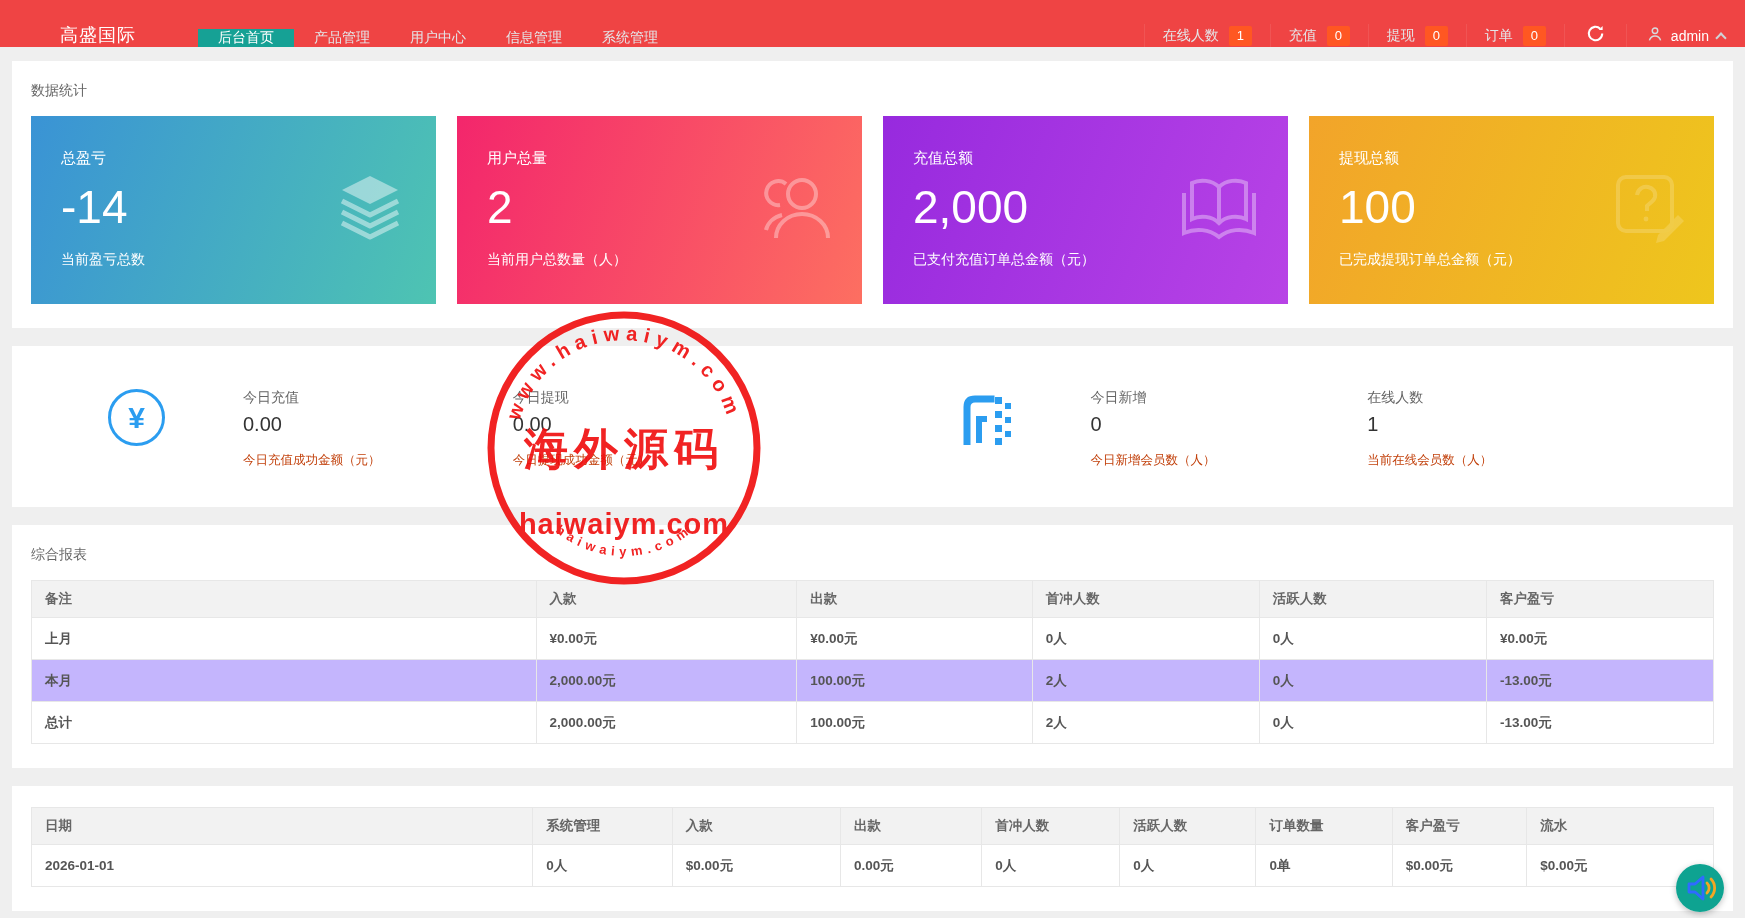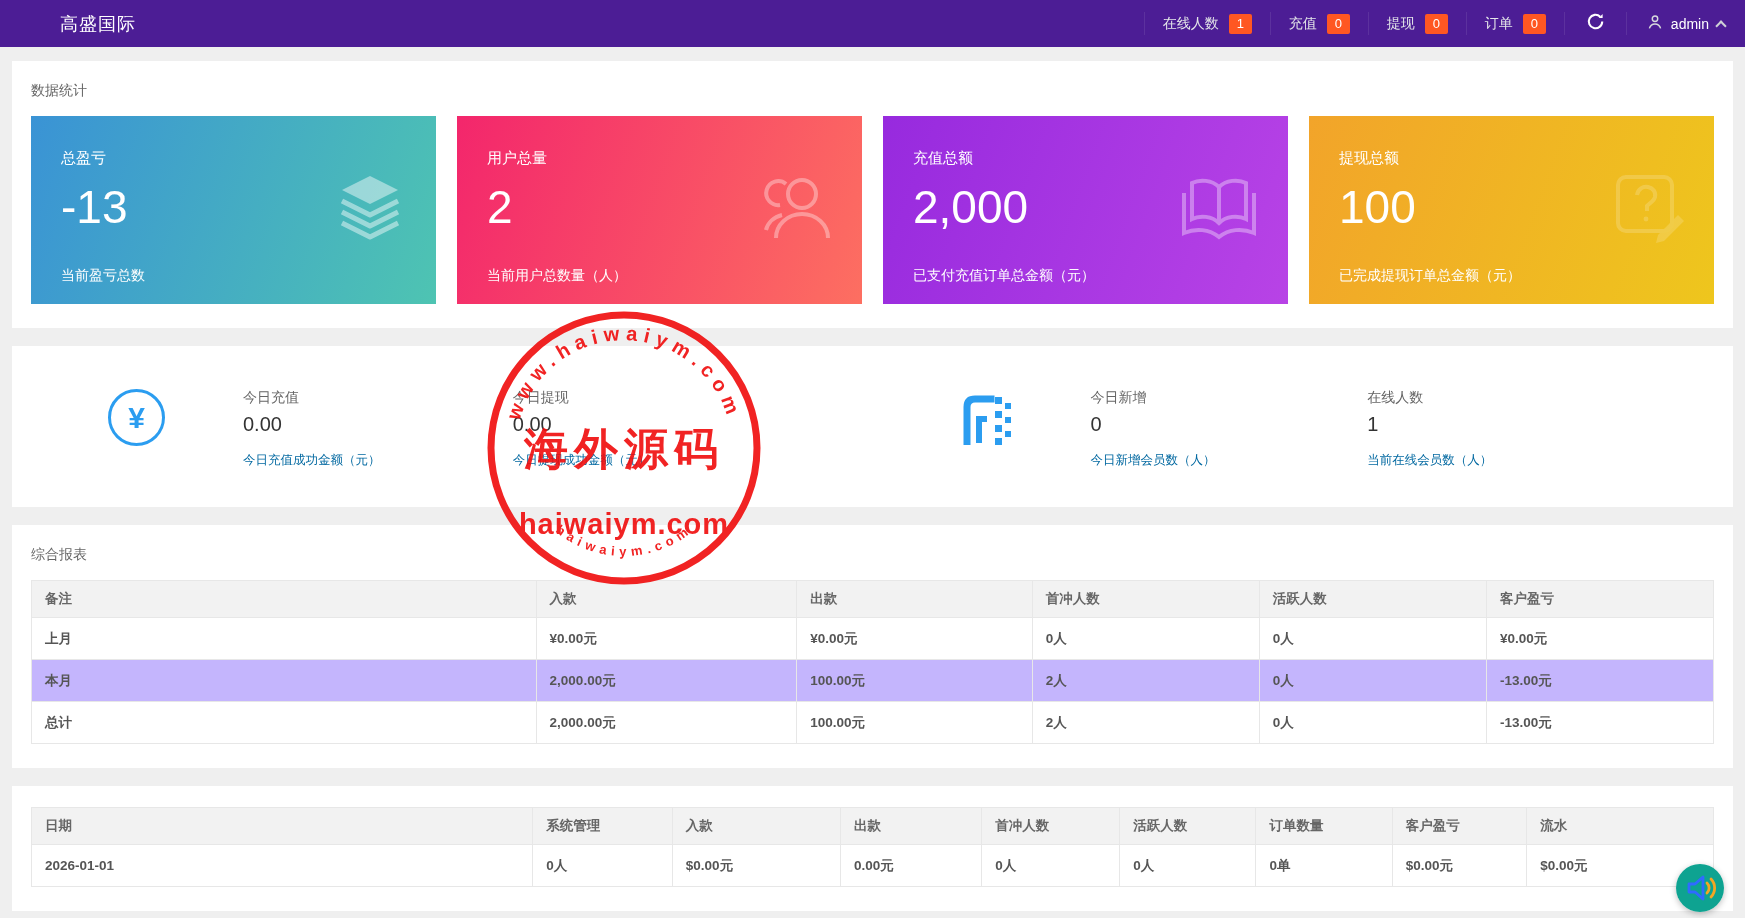--- a/index.html
+++ b/index.html
@@ -1,19 +1,19 @@
 <!DOCTYPE html>
 <html><head>
 <meta charset="utf-8">
 <style>
 *{box-sizing:border-box;margin:0;padding:0}
 html,body{width:1745px;height:918px;overflow:hidden}
 body{background:#efefef;font-family:"Liberation Sans","DejaVu Sans",sans-serif;position:relative}
 
-.navbar{height:47px;background:#4c1d95;display:flex;align-items:center;color:#fff}
+.navbar{height:47px;background:#ef4444;display:flex;align-items:flex-end;color:#fff}
 .brand{display:flex;align-items:center;padding:0 62px 0 60px;font-size:18px;letter-spacing:1px}
 .nav-menu{display:flex;align-items:stretch}
 .nav-item{display:flex;align-items:center;padding:0 20px;font-size:14px;color:#e4e6e9;cursor:pointer}
 .nav-item.active{background:#16a195;color:#fff}
 .nav-right{margin-left:auto;display:flex;align-items:stretch}
 .status-item{display:flex;align-items:center;gap:10px;padding:0 18px;border-left:1px solid rgba(255,255,255,.09);font-size:14px;color:#e4e6e9;cursor:pointer}
 .badge{background:#ff5722;color:#fff;font-size:13px;min-width:23px;height:20px;line-height:20px;text-align:center;border-radius:2px;padding:0 5px}
 .icon-cell{display:flex;align-items:center;padding:0 21px;border-left:1px solid rgba(255,255,255,.09);cursor:pointer}
 .user-cell{display:flex;align-items:center;gap:8px;padding:0 20px;border-left:1px solid rgba(255,255,255,.09);font-size:14px;cursor:pointer}
 .chev-up{width:8px;height:8px;border-left:2px solid #cfd2d6;border-top:2px solid #cfd2d6;transform:rotate(45deg);margin-top:4px}
@@ -23,51 +23,68 @@
 .panel-title{font-size:14px;color:#666;margin-bottom:16px}
 
 .cards{display:grid;grid-template-columns:repeat(4,1fr);gap:21px}
 .card{height:188px;color:#fff;position:relative;padding:33px 30px;overflow:hidden}
 .card-0{background:linear-gradient(110deg,#3a93d5,#4ec4b2)}
 .card-1{background:linear-gradient(110deg,#f3266c,#fd6f61)}
 .card-2{background:linear-gradient(110deg,#972ade,#b843e6)}
 .card-3{background:linear-gradient(110deg,#f2a42a,#eec61d)}
 .card-label{font-size:15px}
 .card-value{font-size:46px;font-weight:400;margin-top:16px;line-height:1}
-.card-caption{font-size:14px;margin-top:37px}
+.card-caption{font-size:14px;margin-top:21px}
 .card-icon{position:absolute;right:26px;top:50%;transform:translateY(-50%)}
 
 .rt-cols{display:grid;grid-template-columns:repeat(4,1fr);margin-top:22px}
 .rt-col{display:flex;align-items:flex-start}
 .rt-col-0{padding-left:77px}
 .rt-col-1{padding-left:61px}
 .rt-col-2{padding-left:84px}
 .rt-col-3{padding-left:74px}
 .rt-icon{margin-right:78px;flex:none}
 .yuan-circle{width:57px;height:57px;border:3px solid #2b9df0;border-radius:50%;color:#2b9df0;font-size:30px;font-weight:bold;display:flex;align-items:center;justify-content:center}
 .rt-label{font-size:14px;color:#666;margin-bottom:6px}
 .rt-value{font-size:20px;color:#333;margin-bottom:16px}
-.rt-caption{font-size:12.5px;color:#0369a1}
+.rt-caption{font-size:12.5px;color:#c2410c}
 
 table{width:100%;border-collapse:collapse;table-layout:fixed}
 th,td{border:1px solid #e7e7e7;font-weight:bold;text-align:left;padding:0 13px;font-size:13.5px}
 th{background:#f2f2f2;color:#666;height:37px}
 td{color:#555;height:42px}
 tr.alt td{background:#c4b5fd}
 
 .stamp{position:absolute;left:484px;top:308px;width:280px;height:280px;z-index:60;opacity:.9;pointer-events:none}
 
 .fab{position:absolute;left:1676px;top:864px;width:48px;height:48px;border-radius:50%;z-index:70;cursor:pointer;box-shadow:0 2px 6px rgba(0,0,0,.25)}
 </style>
 </head>
 <body>
 
 <nav class="navbar">
   <div class="brand">高盛国际</div>
 
+  <div class="nav-menu">
+    <div class="nav-item active">
+        <span>后台首页</span>
+      </div>
+    <div class="nav-item">
+        <span>产品管理</span>
+      </div>
+    <div class="nav-item">
+        <span>用户中心</span>
+      </div>
+    <div class="nav-item">
+        <span>信息管理</span>
+      </div>
+    <div class="nav-item">
+        <span>系统管理</span>
+      </div>
+  </div>
 
   <div class="nav-right">
     <div class="status-item">
       <span>在线人数</span>
       <span class="badge">1</span>
     </div>
     <div class="status-item">
       <span>充值</span>
       <span class="badge">0</span>
     </div>
@@ -99,21 +116,21 @@
     </div>
   </div>
 </nav>
 
 <section class="panel">
   <div class="panel-title">数据统计</div>
   <div class="cards">
 
     <div class="card card-0">
       <div class="card-label">总盈亏</div>
-      <div class="card-value">-13</div>
+      <div class="card-value">-14</div>
       <div class="card-caption">当前盈亏总数</div>
       <span class="card-icon">
         <svg width="80" height="80" viewBox="0 0 80 80" opacity="0.45">
           <path d="M40 8 68 22 40 36 12 22Z" fill="#fff"></path>
           <path d="M12 33 40 47 68 33" fill="none" stroke="#fff" stroke-width="5" stroke-linejoin="round"></path>
           <path d="M12 44 40 58 68 44" fill="none" stroke="#fff" stroke-width="5" stroke-linejoin="round"></path>
           <path d="M12 55 40 69 68 55" fill="none" stroke="#fff" stroke-width="5" stroke-linejoin="round"></path>
         </svg>
       </span>
     </div>

